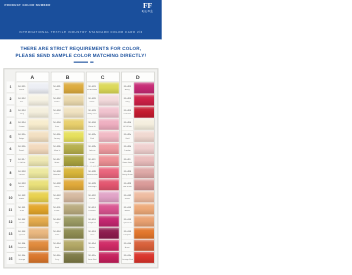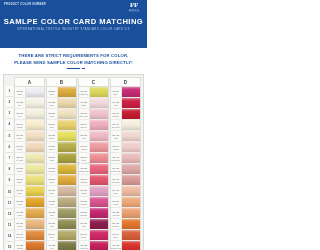--- a/index.html
+++ b/index.html
@@ -12,21 +12,21 @@
     height: 250px;
     overflow: hidden;
     font-family: "Liberation Sans", sans-serif;
     -webkit-font-smoothing: antialiased;
   }
 
   
   .banner {
     position: relative;
     width: 147px;
-    height: 48px;
+    height: 36px;
     background: #1a4f9c;
     box-sizing: border-box;
     overflow: hidden;
   }
   .banner-eyebrow {
     position: absolute;
     left: 4px;
     top: 3px;
     font-size: 2.6px;
     letter-spacing: 0.35px;
@@ -260,21 +260,20 @@
 <body>
 
 <div class="banner">
   <div class="banner-eyebrow">PRODUCT COLOR NUMBER</div>
 
   <div class="brand-logo">
     <span class="brand-mark">FF</span>
     <span class="brand-sub">彩虹布业</span>
   </div>
 
-  <div class="banner-title">SAMLPE COLOR CARD MATCHING</div>
   <div class="banner-subtitle">INTERNATIONAL TEXTILE INDUSTRY STANDARD COLOR CARD 2/3</div>
 </div>
 
 <div class="notice">
   <span class="notice-line">THERE ARE STRICT REQUIREMENTS FOR COLOR,</span>
   <span class="notice-line">PLEASE SEND SAMPLE COLOR MATCHING DIRECTLY!</span>
   <div class="notice-rule"></div>
 </div>
 
 <div class="sheet">

